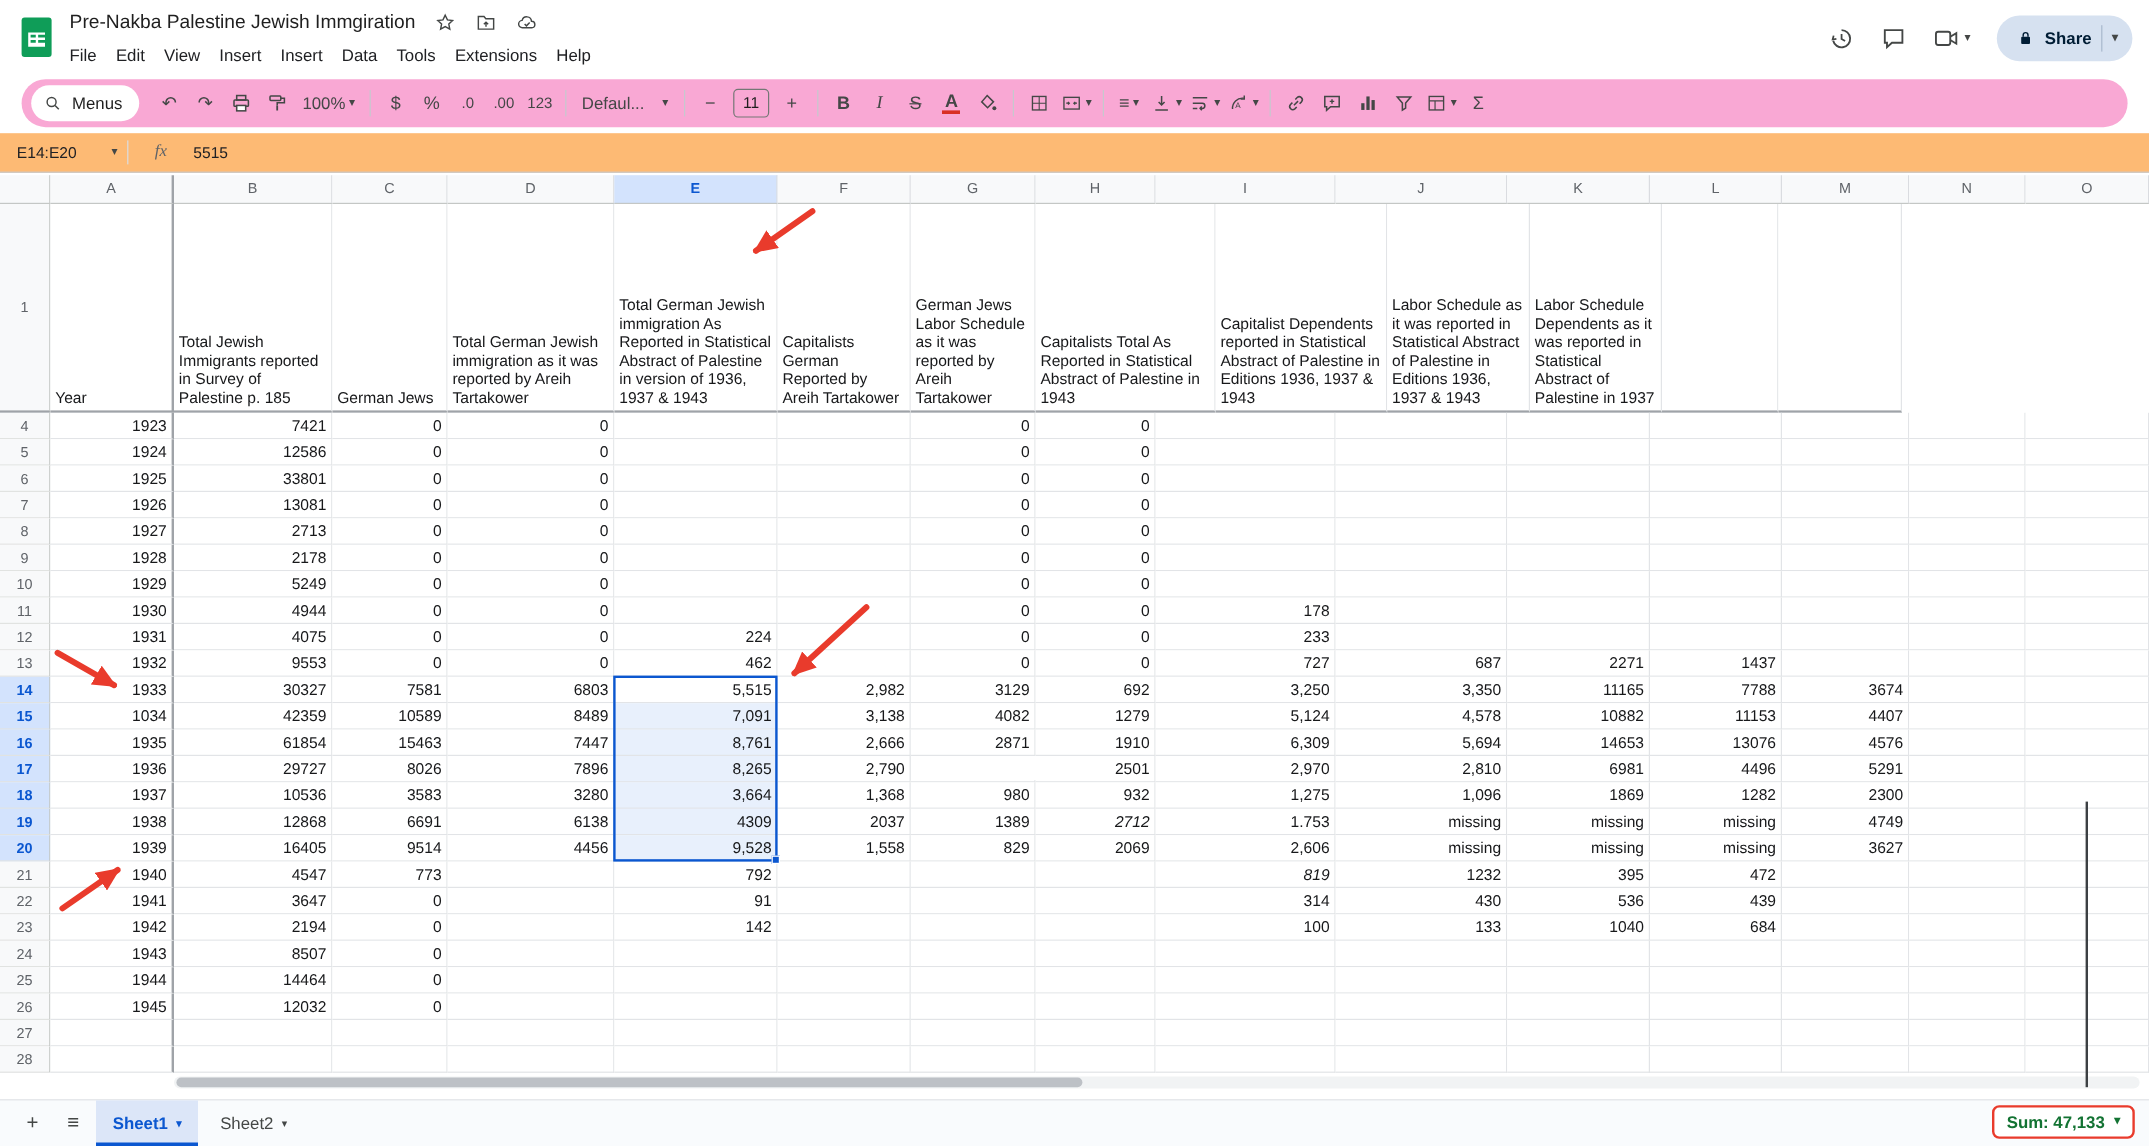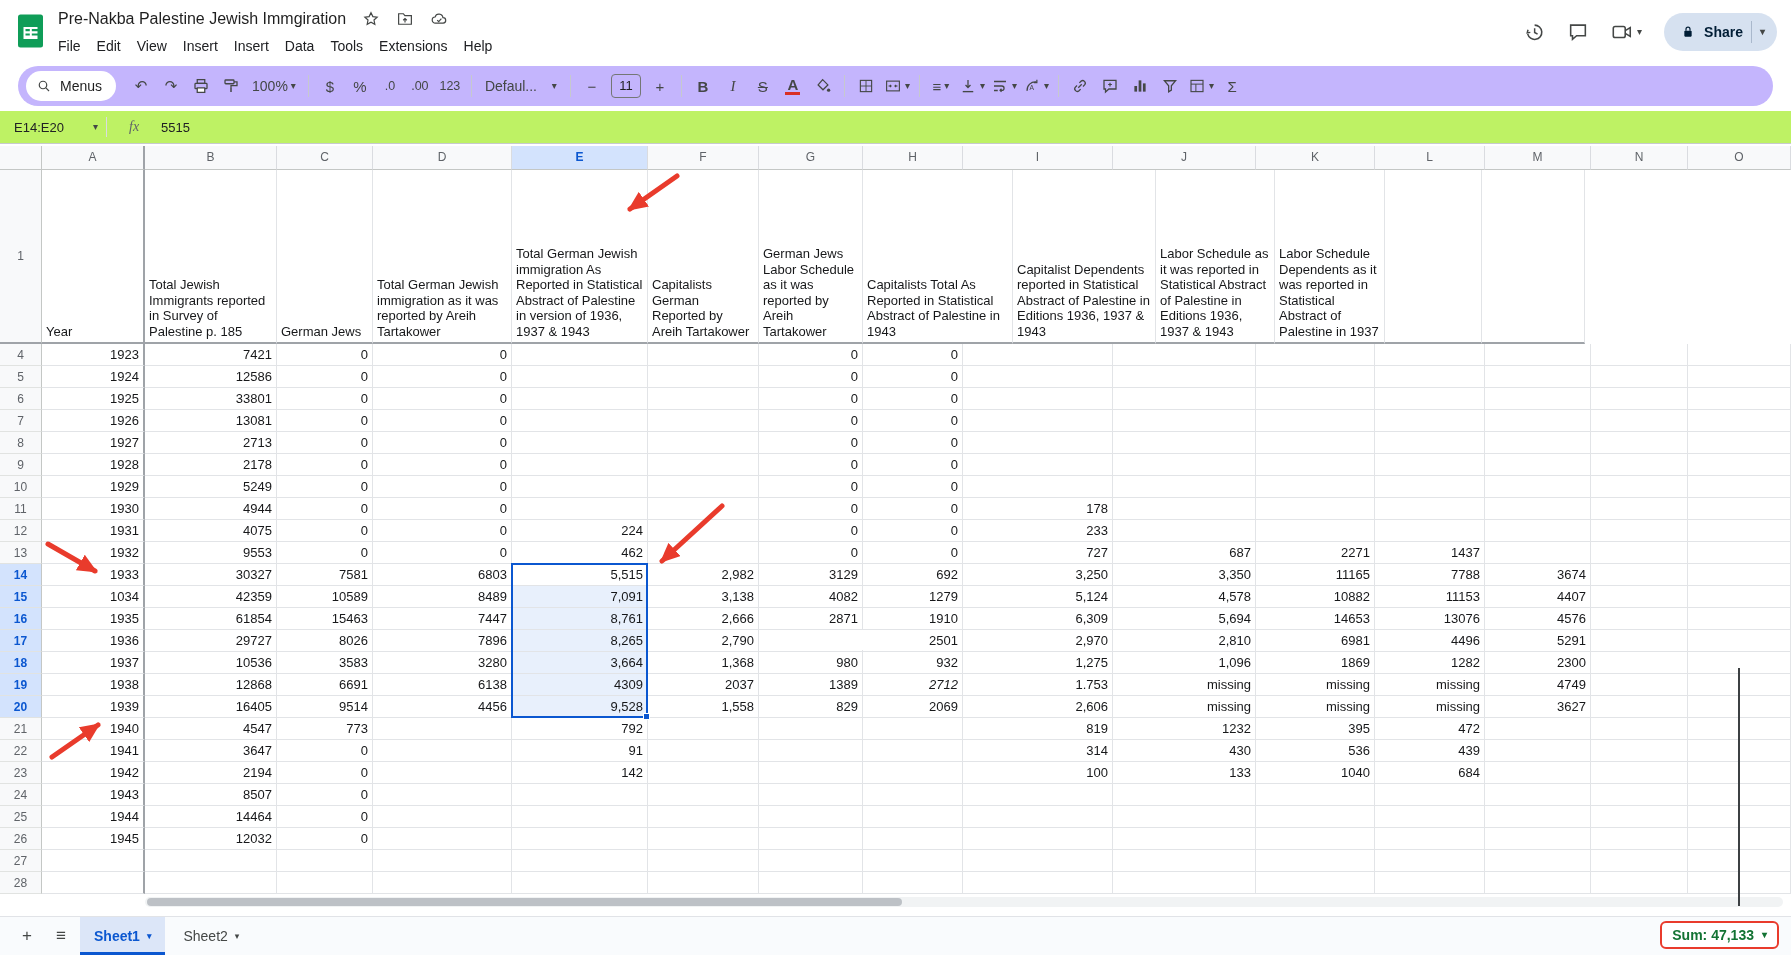--- a/index.html
+++ b/index.html
@@ -17,35 +17,35 @@
 .title-row{position:absolute;left:58px;top:10px;display:flex;align-items:center;gap:16px}
 .doc-title{font-size:16px;color:#1f1f1f}
 .menu-row{position:absolute;left:50px;top:36px;display:flex}
 .menu-item{font-size:14px;color:#202124;padding:2px 8px;border-radius:10px;cursor:default}
 .right-controls{position:absolute;right:14px;top:13px;display:flex;align-items:center;gap:22px}
 .meet-group{display:flex;align-items:center;gap:4px}
 .share-pill{display:flex;align-items:center;gap:8px;background:#d6e1f0;border-radius:19px;height:38px;padding:0 12px 0 16px;color:#001d35;font-size:14px;font-weight:600}
 .share-pill .ic{color:#001d35}
 .share-divider{width:1px;height:22px;background:#a9b8cc}
 
-.toolbar{position:absolute;top:66px;left:18px;width:1755px;height:40px;background:#c4b5fd;border-radius:21px;display:flex;align-items:center;padding:0 8px;color:#444746}
+.toolbar{position:absolute;top:66px;left:18px;width:1755px;height:40px;background:#f9a8d4;border-radius:21px;display:flex;align-items:center;padding:0 8px;color:#444746}
 .menus-pill{display:flex;align-items:center;gap:8px;background:#fff;border-radius:17px;height:30px;padding:0 14px 0 10px;font-size:14px;color:#1f1f1f;margin-right:10px}
 .tbtn{display:flex;align-items:center;justify-content:center;min-width:30px;height:30px;border-radius:6px;gap:3px;font-size:15px;padding:0 3px;color:#444746}
 .glyph{font-size:15px}
 .sm{font-size:12.5px}
 .wide{padding:0 6px;font-size:14px}
 .font-sel{width:86px;justify-content:space-between;font-size:14px;padding:0 7px}
 .fontsize-box{width:30px;height:24px;border:1px solid #747775;border-radius:4px;font-size:13px;text-align:center;line-height:22px;margin:0 4px;color:#1f1f1f}
 .tdiv{width:1px;height:22px;background:#c6c9ce;margin:0 6px;flex:none}
 .bold{font-weight:700}
 .italic{font-style:italic;font-family:"Liberation Serif",serif}
 .strike{text-decoration:line-through}
 .acolor{font-size:15px;font-weight:600;border-bottom:3px solid #d93025;line-height:15px;padding:0 2px}
 
-.formulabar{position:absolute;top:111px;left:0;width:100%;height:33px;display:flex;align-items:center;border-bottom:1px solid #c7cacd;background:#bef264}
+.formulabar{position:absolute;top:111px;left:0;width:100%;height:33px;display:flex;align-items:center;border-bottom:1px solid #c7cacd;background:#fdba74}
 .namebox{width:106px;display:flex;align-items:center;justify-content:space-between;padding:0 8px 0 14px;font-size:13px;color:#202124}
 .fdiv{width:1px;height:20px;background:#dadce0}
 .fx{font-style:italic;font-family:"Liberation Serif",serif;color:#5f6368;font-size:14px;margin:0 22px 0 22px}
 .fvalue{font-size:13px;color:#202124}
 
 .grid{position:absolute;top:146px;left:0;width:1791px;height:748px;background:#fff}
 .colhdr-row{display:flex;height:24px}
 .corner{width:42px;height:24px;background:#f8f9fa;border-right:1px solid #c4c7c5;border-bottom:1px solid #c4c7c5;flex:none}
 .colhdr-cell{height:24px;background:#f8f9fa;border-right:1px solid #dadce0;border-bottom:1px solid #c4c7c5;text-align:center;line-height:23px;font-size:12px;color:#5f6368;flex:none}
 .colhdr-cell.hl{background:#d3e3fd;color:#0b57d0;font-weight:600}
@@ -702,21 +702,21 @@
         <div class="grow">
           <div class="rowhdr">21</div>
           <div class="cell freezeR num" style="width: 103px;">1940</div>
           <div class="cell num" style="width: 132px;">4547</div>
           <div class="cell num" style="width: 96px;">773</div>
           <div class="cell num" style="width: 139px;"></div>
           <div class="cell num" style="width: 136px;">792</div>
           <div class="cell num" style="width: 111px;"></div>
           <div class="cell num" style="width: 104px;"></div>
           <div class="cell num" style="width: 100px;"></div>
-          <div class="cell num" style="width: 150px;">819</div>
+          <div class="cell num" style="width: 150px; font-style: italic;">819</div>
           <div class="cell num" style="width: 143px;">1232</div>
           <div class="cell num" style="width: 119px;">395</div>
           <div class="cell num" style="width: 110px;">472</div>
           <div class="cell num" style="width: 106px;"></div>
           <div class="cell num" style="width: 97px;"></div>
           <div class="cell num" style="width: 103px;"></div>
         </div>
         <div class="grow">
           <div class="rowhdr">22</div>
           <div class="cell freezeR num" style="width: 103px;">1941</div>

